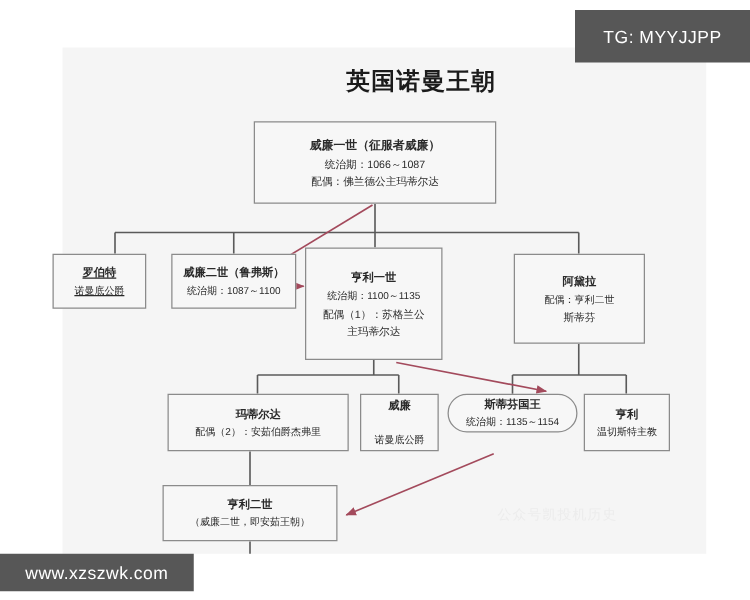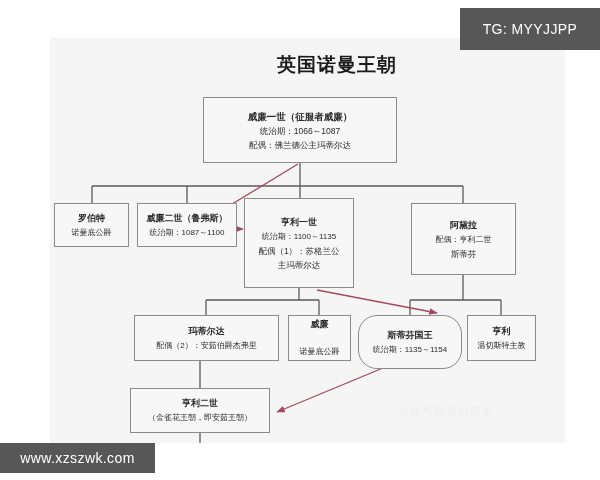--- a/index.html
+++ b/index.html
@@ -78,27 +78,27 @@
   .node .l2, .node .l3, .node .l4 {
     font-size: 8.5px;
     line-height: 14px;
     white-space: nowrap;
   }
   .node.small .l1 { font-size: 9px; }
   .node.small .l2 { font-size: 8px; }
 
   
   #node-william1   { left: 203px; top: 97px;  width: 194px; height: 66px; }
-  #node-robert     { left: 54px;  top: 203px; width: 75px;  height: 44px; }
+  #node-robert     { left: 42px;  top: 203px; width: 75px;  height: 44px; text-decoration: underline; }
   #node-william2   { left: 137px; top: 203px; width: 100px; height: 44px; }
   #node-henry1     { left: 244px; top: 198px; width: 110px; height: 90px; }
   #node-adela      { left: 411px; top: 203px; width: 105px; height: 72px; }
   #node-matilda    { left: 134px; top: 315px; width: 145px; height: 46px; }
   #node-williamn   { left: 288px; top: 315px; width: 63px;  height: 46px; gap: 13px; }
-  #node-stephen    { left: 358px; top: 315px; width: 104px; height: 54px; border-radius: 19px; }
+  #node-stephen    { left: 358px; top: 315px; width: 104px; height: 31px; border-radius: 19px; }
   #node-henrybish  { left: 467px; top: 315px; width: 69px;  height: 46px; }
   #node-henry2     { left: 130px; top: 388px; width: 140px; height: 45px; }
 
   
   .wm-box {
     position: absolute;
     background: #575757;
     color: #ffffff;
     display: flex;
     align-items: center;
@@ -215,21 +215,21 @@
     <div class="l2">统治期：1135～1154</div>
   </div>
 
   <div class="node small" id="node-henrybish">
     <div class="l1">亨利</div>
     <div class="l2">温切斯特主教</div>
   </div>
 
   <div class="node small" id="node-henry2">
     <div class="l1">亨利二世</div>
-    <div class="l2">（金雀花王朝，即安茹王朝）</div>
+    <div class="l2">（威廉二世，即安茹王朝）</div>
   </div>
 
 </div>
 
 <div class="wm-box" id="wm-top-right">TG: MYYJJPP</div>
 
 <div class="wm-box" id="wm-bottom-left">www.xzszwk.com</div>
 
 <div id="wm-faint">公众号凯投机历史</div>
 

